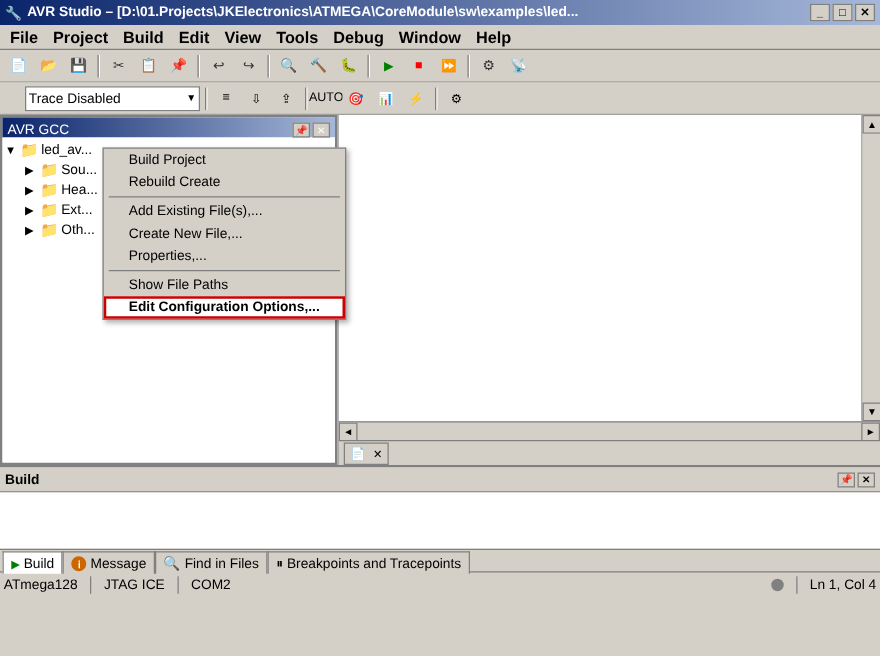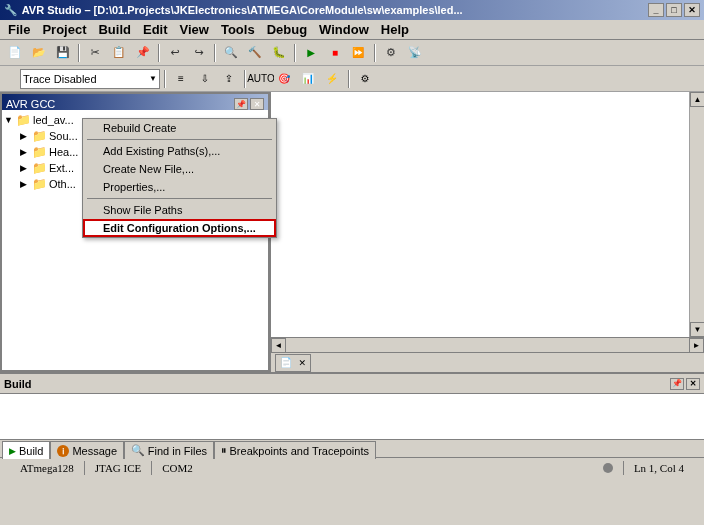--- a/index.html
+++ b/index.html
@@ -258,24 +258,23 @@
     }
     .build-tab.active { background: white; }
 
     
     .status-bar {
       height: 20px;
       background: #d4d0c8;
       border-top: 1px solid #808080;
       display: flex;
       align-items: center;
-      padding: 0 20px;
+      padding: 0 3px;
       font-size: 11px;
       justify-content: space-between;
-      font-family: Liberation Serif, serif;
     }
     .status-segment {
       display: flex; align-items: center; gap: 4px;
     }
     .status-sep {
       width: 1px; height: 14px;
       background: #808080;
       margin: 0 6px;
     }
 
@@ -454,23 +453,24 @@
         </div>
         <div class="tree-item">
           <span class="tree-expand">▶</span>
           <span class="icon-folder">📁</span>
           <span>Oth...</span>
         </div>
       </div>
     </div>
 
     <div class="context-menu">
+      <div class="ctx-item">Build Project</div>
       <div class="ctx-item">Rebuild Create</div>
       <div class="ctx-separator"></div>
-      <div class="ctx-item">Add Existing Paths(s),...</div>
+      <div class="ctx-item">Add Existing File(s),...</div>
       <div class="ctx-item">Create New File,...</div>
       <div class="ctx-item">Properties,...</div>
       <div class="ctx-separator"></div>
       <div class="ctx-item">Show File Paths</div>
       <div class="ctx-item ctx-item-highlighted">Edit Configuration Options,...</div>
     </div>
   </div>
 
   <div class="editor-area">
     <div class="editor-inner">

